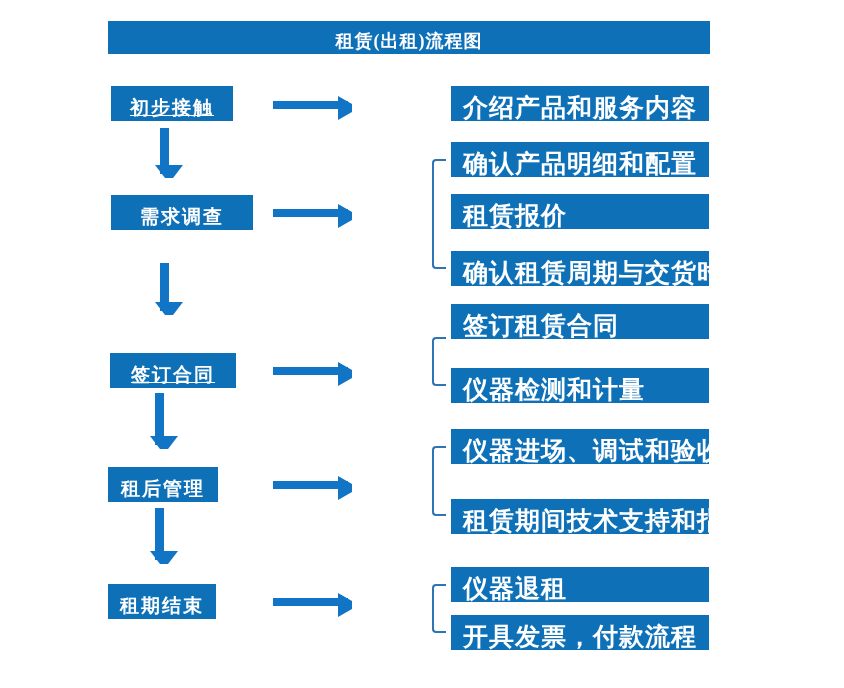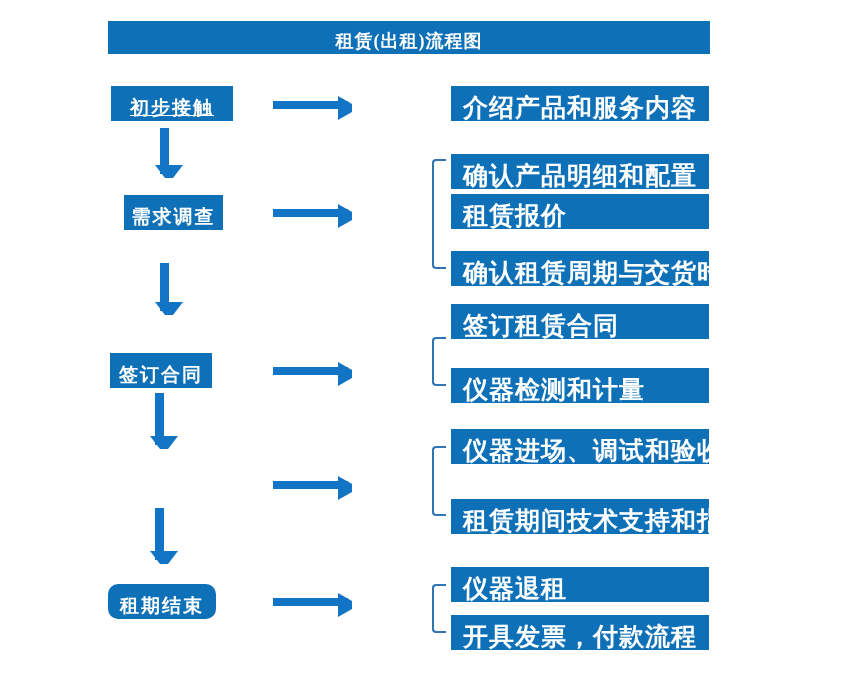--- a/index.html
+++ b/index.html
@@ -85,26 +85,27 @@
   }
 </style>
 </head>
 <body>
 
 <div class="canvas">
 
   <div class="title-bar">租赁(出租)流程图</div>
 
   <div class="stage-box" style="left:103px; top:78px;  width:122px;text-decoration:underline;">初步接触</div>
-  <div class="stage-box" style="left:103px; top:187px; width:99px;margin-left:13px;">需求调查</div>
-  <div class="stage-box" style="left:102px; top:345px; width:102px;">签订合同</div>
-  <div class="stage-box" style="left:100px; top:576px; width:108px;border-radius:10px;">租期结束</div>
+  <div class="stage-box" style="left:103px; top:187px; width:142px;">需求调查</div>
+  <div class="stage-box" style="left:102px; top:345px; width:126px;text-decoration:underline;">签订合同</div>
+  <div class="stage-box" style="left:100px; top:459px; width:110px;">租后管理</div>
+  <div class="stage-box" style="left:100px; top:576px; width:108px;">租期结束</div>
 
   <div class="detail-box" style="top:78px;">介绍产品和服务内容</div>
-  <div class="detail-box" style="top:134px;margin-top:12px;">确认产品明细和配置</div>
+  <div class="detail-box" style="top:134px;">确认产品明细和配置</div>
   <div class="detail-box" style="top:186px;">租赁报价</div>
   <div class="detail-box" style="top:243px;">确认租赁周期与交货时间</div>
   <div class="detail-box" style="top:296px;">签订租赁合同</div>
   <div class="detail-box" style="top:360px;">仪器检测和计量</div>
   <div class="detail-box" style="top:491px;">租赁期间技术支持和指导</div>
   <div class="detail-box" style="top:421px;">仪器进场、调试和验收</div>
   <div class="detail-box" style="top:559px;">仪器退租</div>
   <div class="detail-box" style="top:607px;">开具发票，付款流程</div>
 
   <div class="h-arrow" style="top:88px;">

